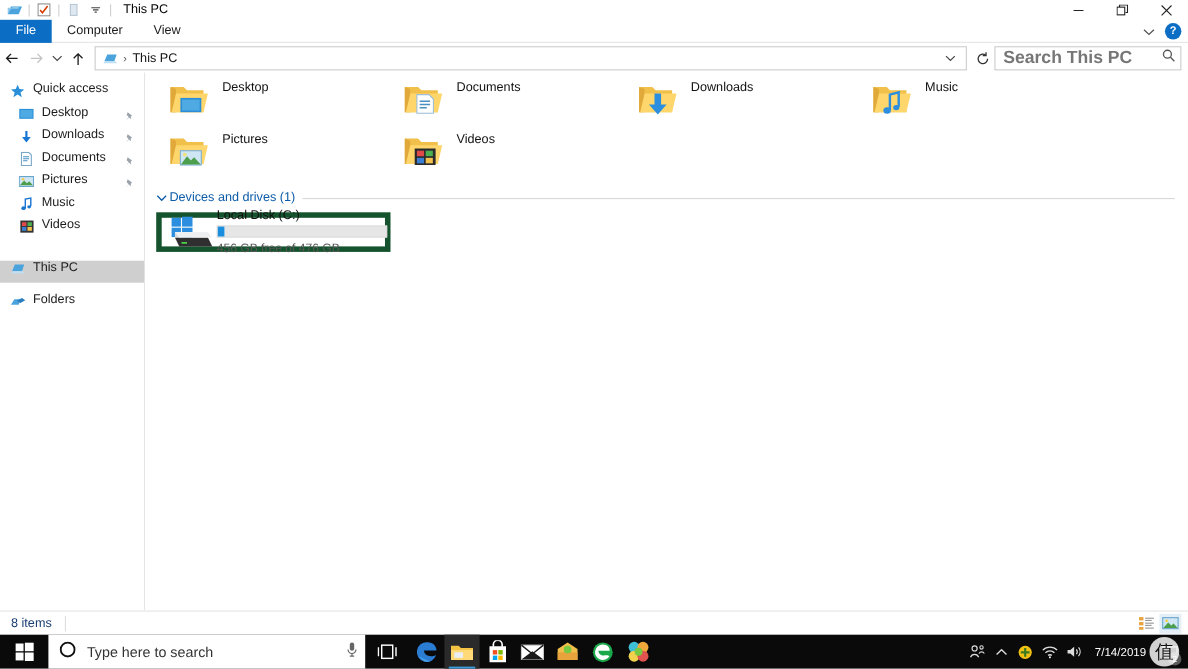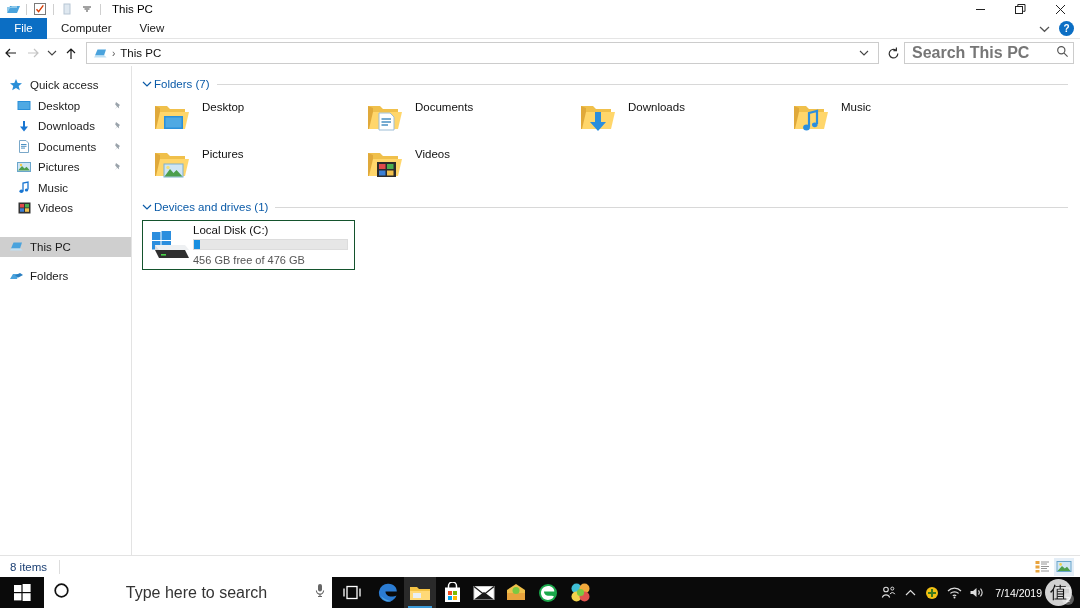--- a/index.html
+++ b/index.html
@@ -83,21 +83,21 @@
   
   .body-area {
     position: absolute; left: 0; top: 66px; width: 1080px; height: 489px;
     display: flex; background: #ffffff;
   }
   .sidebar {
     width: 132px; height: 489px; background: #ffffff; border-right: 1px solid #e3e3e3;
     padding-top: 9px; position: relative;
   }
   .nav-item {
-    height: 20.5px; display: flex; align-items: center; padding-left: 16px;
+    height: 20.5px; display: flex; align-items: flex-start; padding-left: 16px;
     font-size: 11.5px; color: #1b1b1b; position: relative;
   }
   .nav-item.root { padding-left: 8px; }
   .nav-item.selected { background: #cfcfcf; }
   .nav-ico { width: 16px; height: 16px; margin-right: 6px; display: flex; align-items: center; justify-content: center; flex: none; }
   .nav-label { white-space: nowrap; }
   .pin { position: absolute; right: 8px; top: 5px; width: 10px; height: 10px; }
   .nav-gap { height: 9px; }
 
   .content {
@@ -112,21 +112,21 @@
 
   .tiles { display: flex; flex-wrap: wrap; padding-left: 10px; }
   .tile {
     width: 213px; height: 47px; display: flex; align-items: center; padding-left: 8px;
   }
   .tile-ico { width: 44px; height: 42px; flex: none; display: flex; align-items: center; justify-content: center; }
   .tile-label { font-size: 11.5px; color: #111; margin-left: 8px; align-self: flex-start; margin-top: 8px; }
 
   .drives { padding-left: 10px; padding-top: 4px; }
   .drive-tile {
-    width: 213px; height: 50px; border: 1px solid #14532d; background: #ffffff;
+    width: 213px; height: 36px; border: 5px solid #14532d; background: #ffffff;
     display: flex; align-items: center; padding: 0 4px;
   }
   .drive-ico { width: 46px; height: 42px; flex: none; display: flex; align-items: center; justify-content: center; }
   .drive-info { flex: 1; padding-right: 4px; }
   .drive-name { font-size: 11.5px; color: #111; margin-bottom: 3px; }
   .bar-track { width: 155px; height: 11px; background: #e6e6e6; border: 1px solid #dcdcdc; }
   .bar-fill { height: 100%; background: #1a8fe0; }
   .drive-free { font-size: 11px; color: #555; margin-top: 4px; }
 
   
@@ -143,21 +143,21 @@
   
   .taskbar {
     position: absolute; left: 0; top: 577px; width: 1080px; height: 31px;
     background: #0a0a0a; display: flex; align-items: center;
   }
   .start-btn { width: 44px; height: 31px; display: flex; align-items: center; justify-content: center; }
   .tb-search {
     width: 288px; height: 31px; background: #ffffff; display: flex; align-items: center;
     padding: 0 6px 0 10px;
   }
-  .tb-search-ph { font-size: 16px; color: #333; flex: 1; margin-left: 10px; text-align: center; }
+  .tb-search-ph { font-size: 13px; color: #333; flex: 1; margin-left: 10px; }
   .tb-icon { width: 40px; height: 31px; display: flex; align-items: center; justify-content: center; position: relative; }
   .tb-icon.app { width: 32px; }
   .tb-icon.active { background: #2a2a2a; }
   .tb-underline { position: absolute; bottom: 0; left: 4px; right: 4px; height: 2px; background: #3b9bd9; }
   .tray { margin-left: auto; display: flex; align-items: center; height: 31px; padding-right: 4px; }
   .tray-ico { width: 22px; height: 31px; display: flex; align-items: center; justify-content: center; }
   .clock {
     display: flex; flex-direction: column; align-items: flex-end; justify-content: center;
     color: #ffffff; font-size: 10.5px; line-height: 12px; padding: 0 8px; height: 31px;
   }
@@ -419,29 +419,20 @@
           <path d="M1 9 L4 4 L10 4 L8 9 Z" fill="#4aa3dd"></path>
           <path d="M6 5.5 L11 3 L14 5 L9.5 7.5 Z" fill="#2a7ec0"></path>
         </svg>
       </span>
       <span class="nav-label">Folders</span>
     </div>
   </div>
 
   <div class="content">
 
-    <div class="group-head">
-      <span class="group-chev">
-        <svg width="10" height="8" viewBox="0 0 10 8">
-            <path d="M1 2 L5 6 L9 2" stroke="#0b5ba8" stroke-width="1.2" fill="none"></path>
-          </svg>
-      </span>
-      <span class="group-title">Folders (7)</span>
-      <span class="group-rule"></span>
-    </div>
 
     <div class="tiles">
 
 
       <div class="tile">
         <span class="tile-ico">
           <svg width="40" height="34" viewBox="0 0 40 34">
             <path d="M3 6 L15 6 L18 9 L33 9 L33 29 L3 29 Z" fill="#f0c04b"></path>
             <path d="M3 6 L3 29 L8 29 L8 8 Z" fill="#e0a93a"></path>
             <path d="M8 12 L37 12 L33 29 L4 29 Z" fill="#ffd66b"></path>

